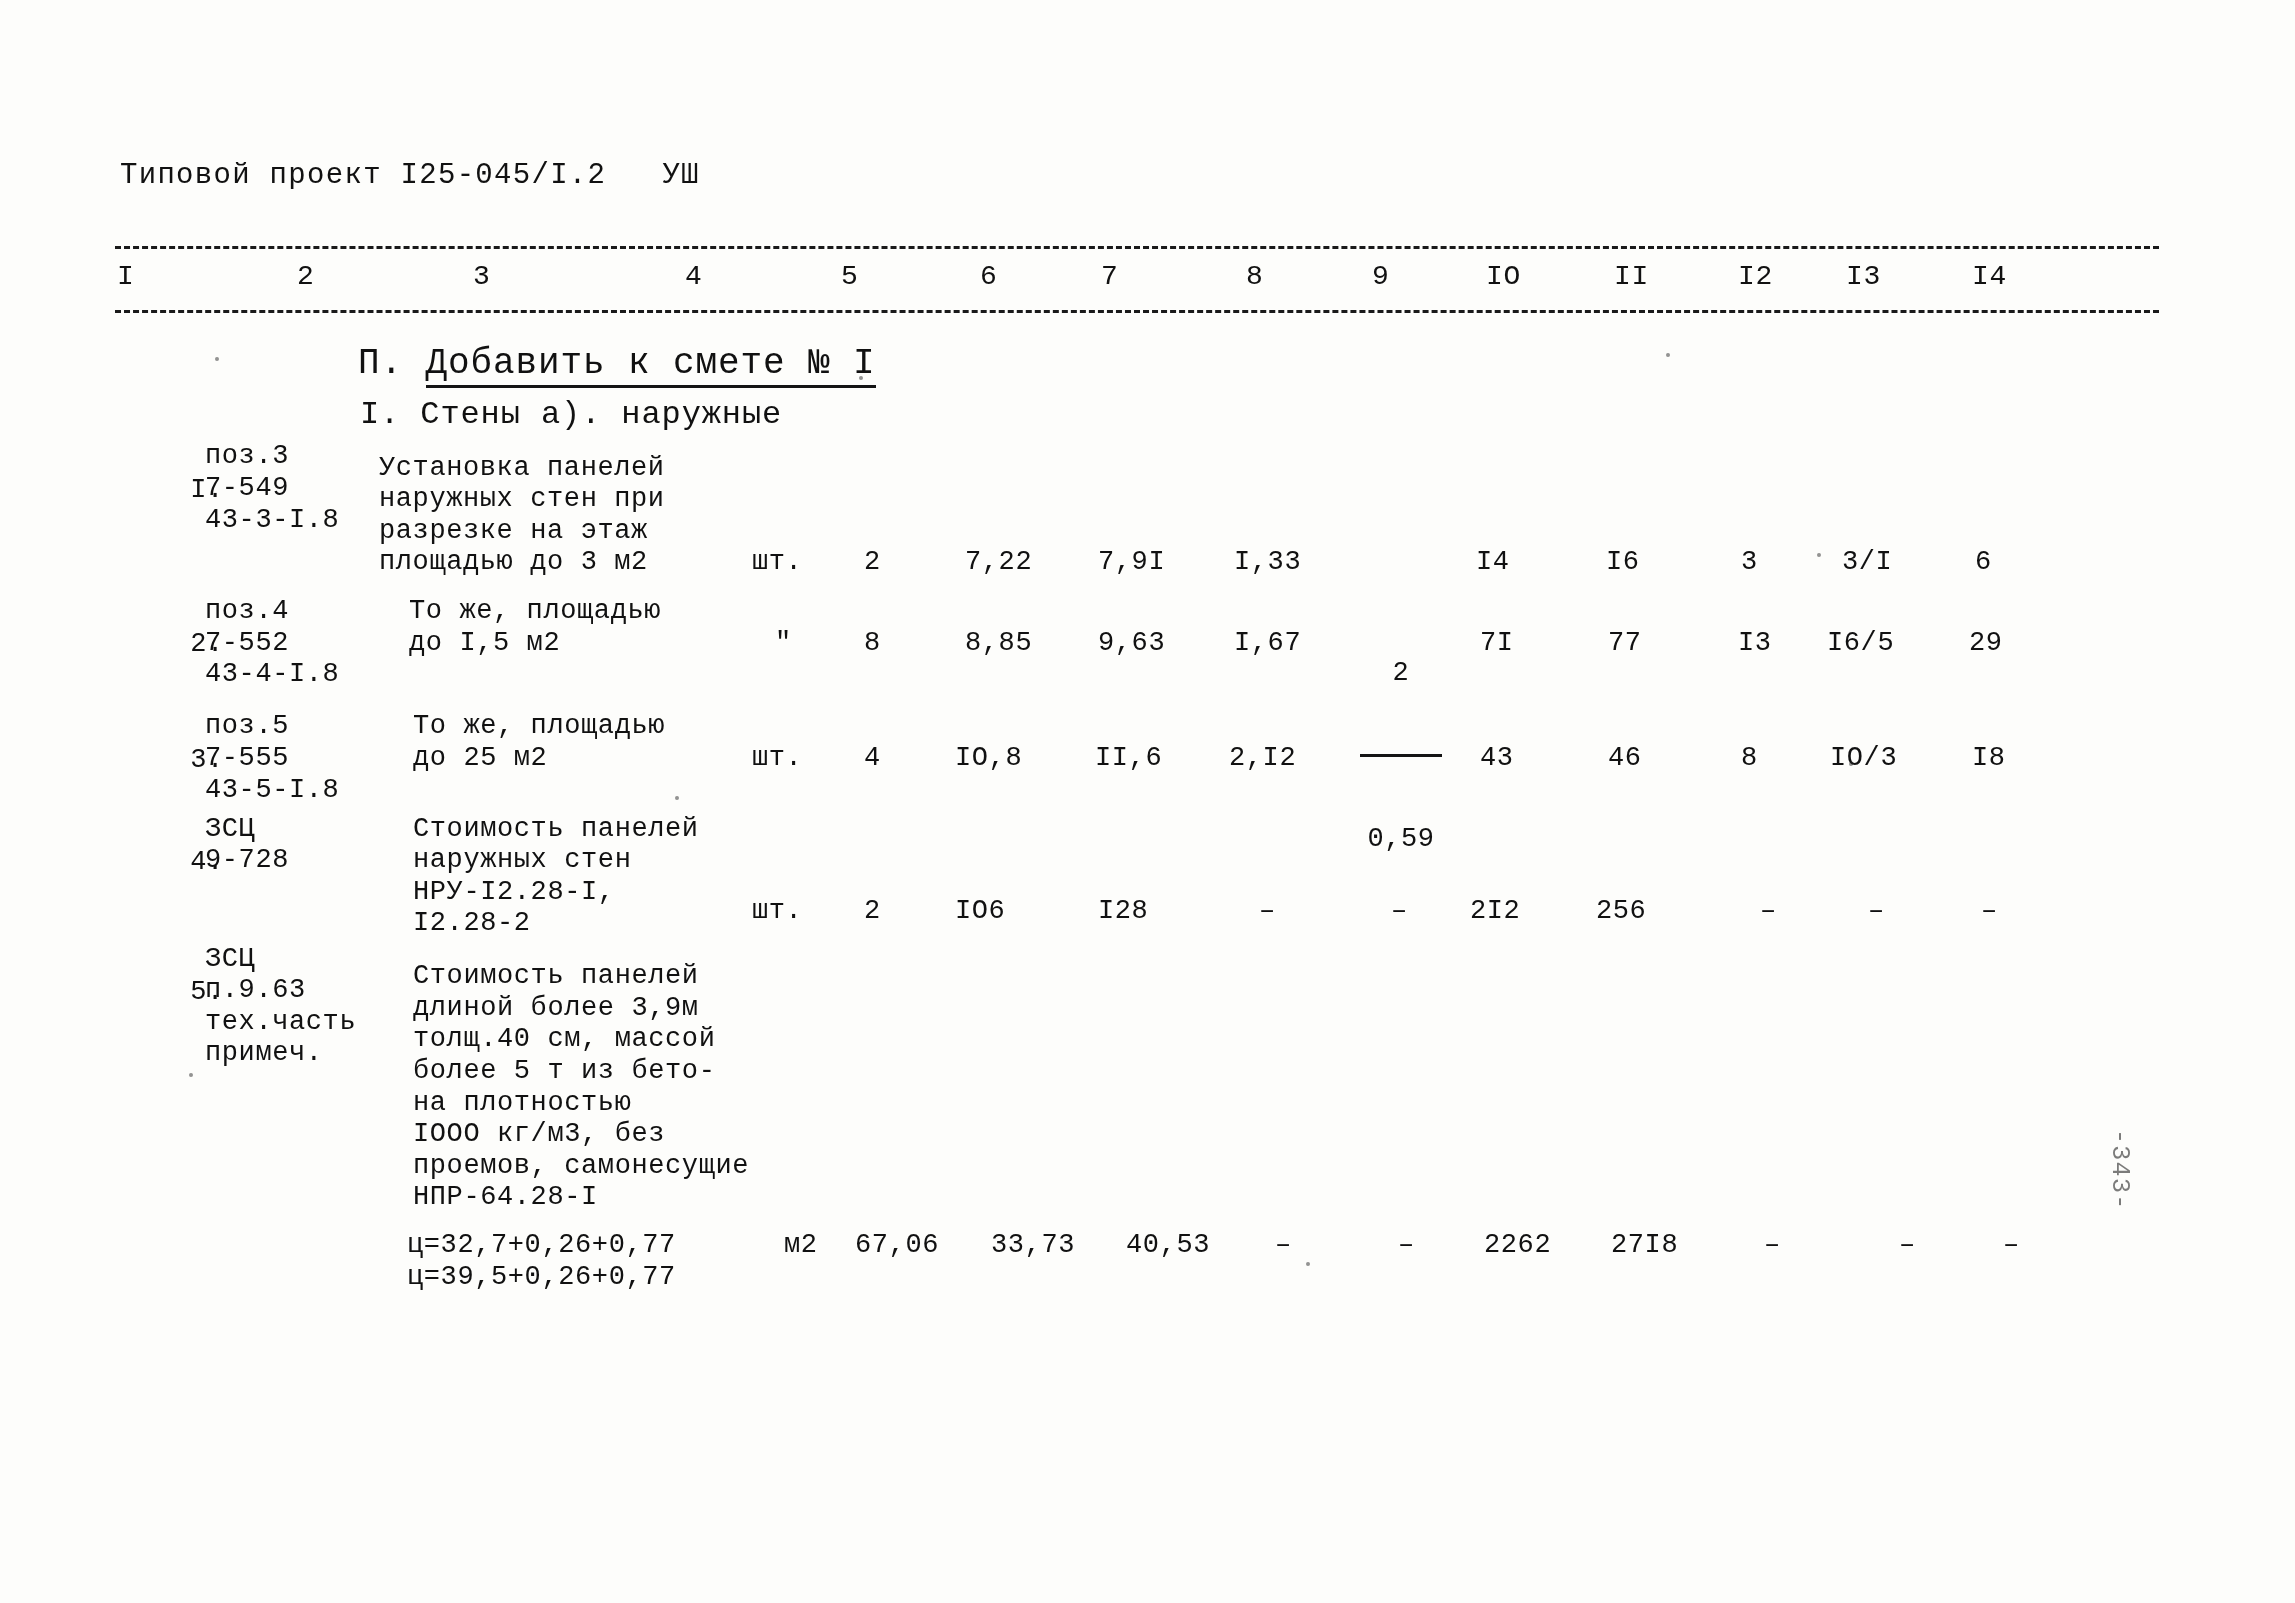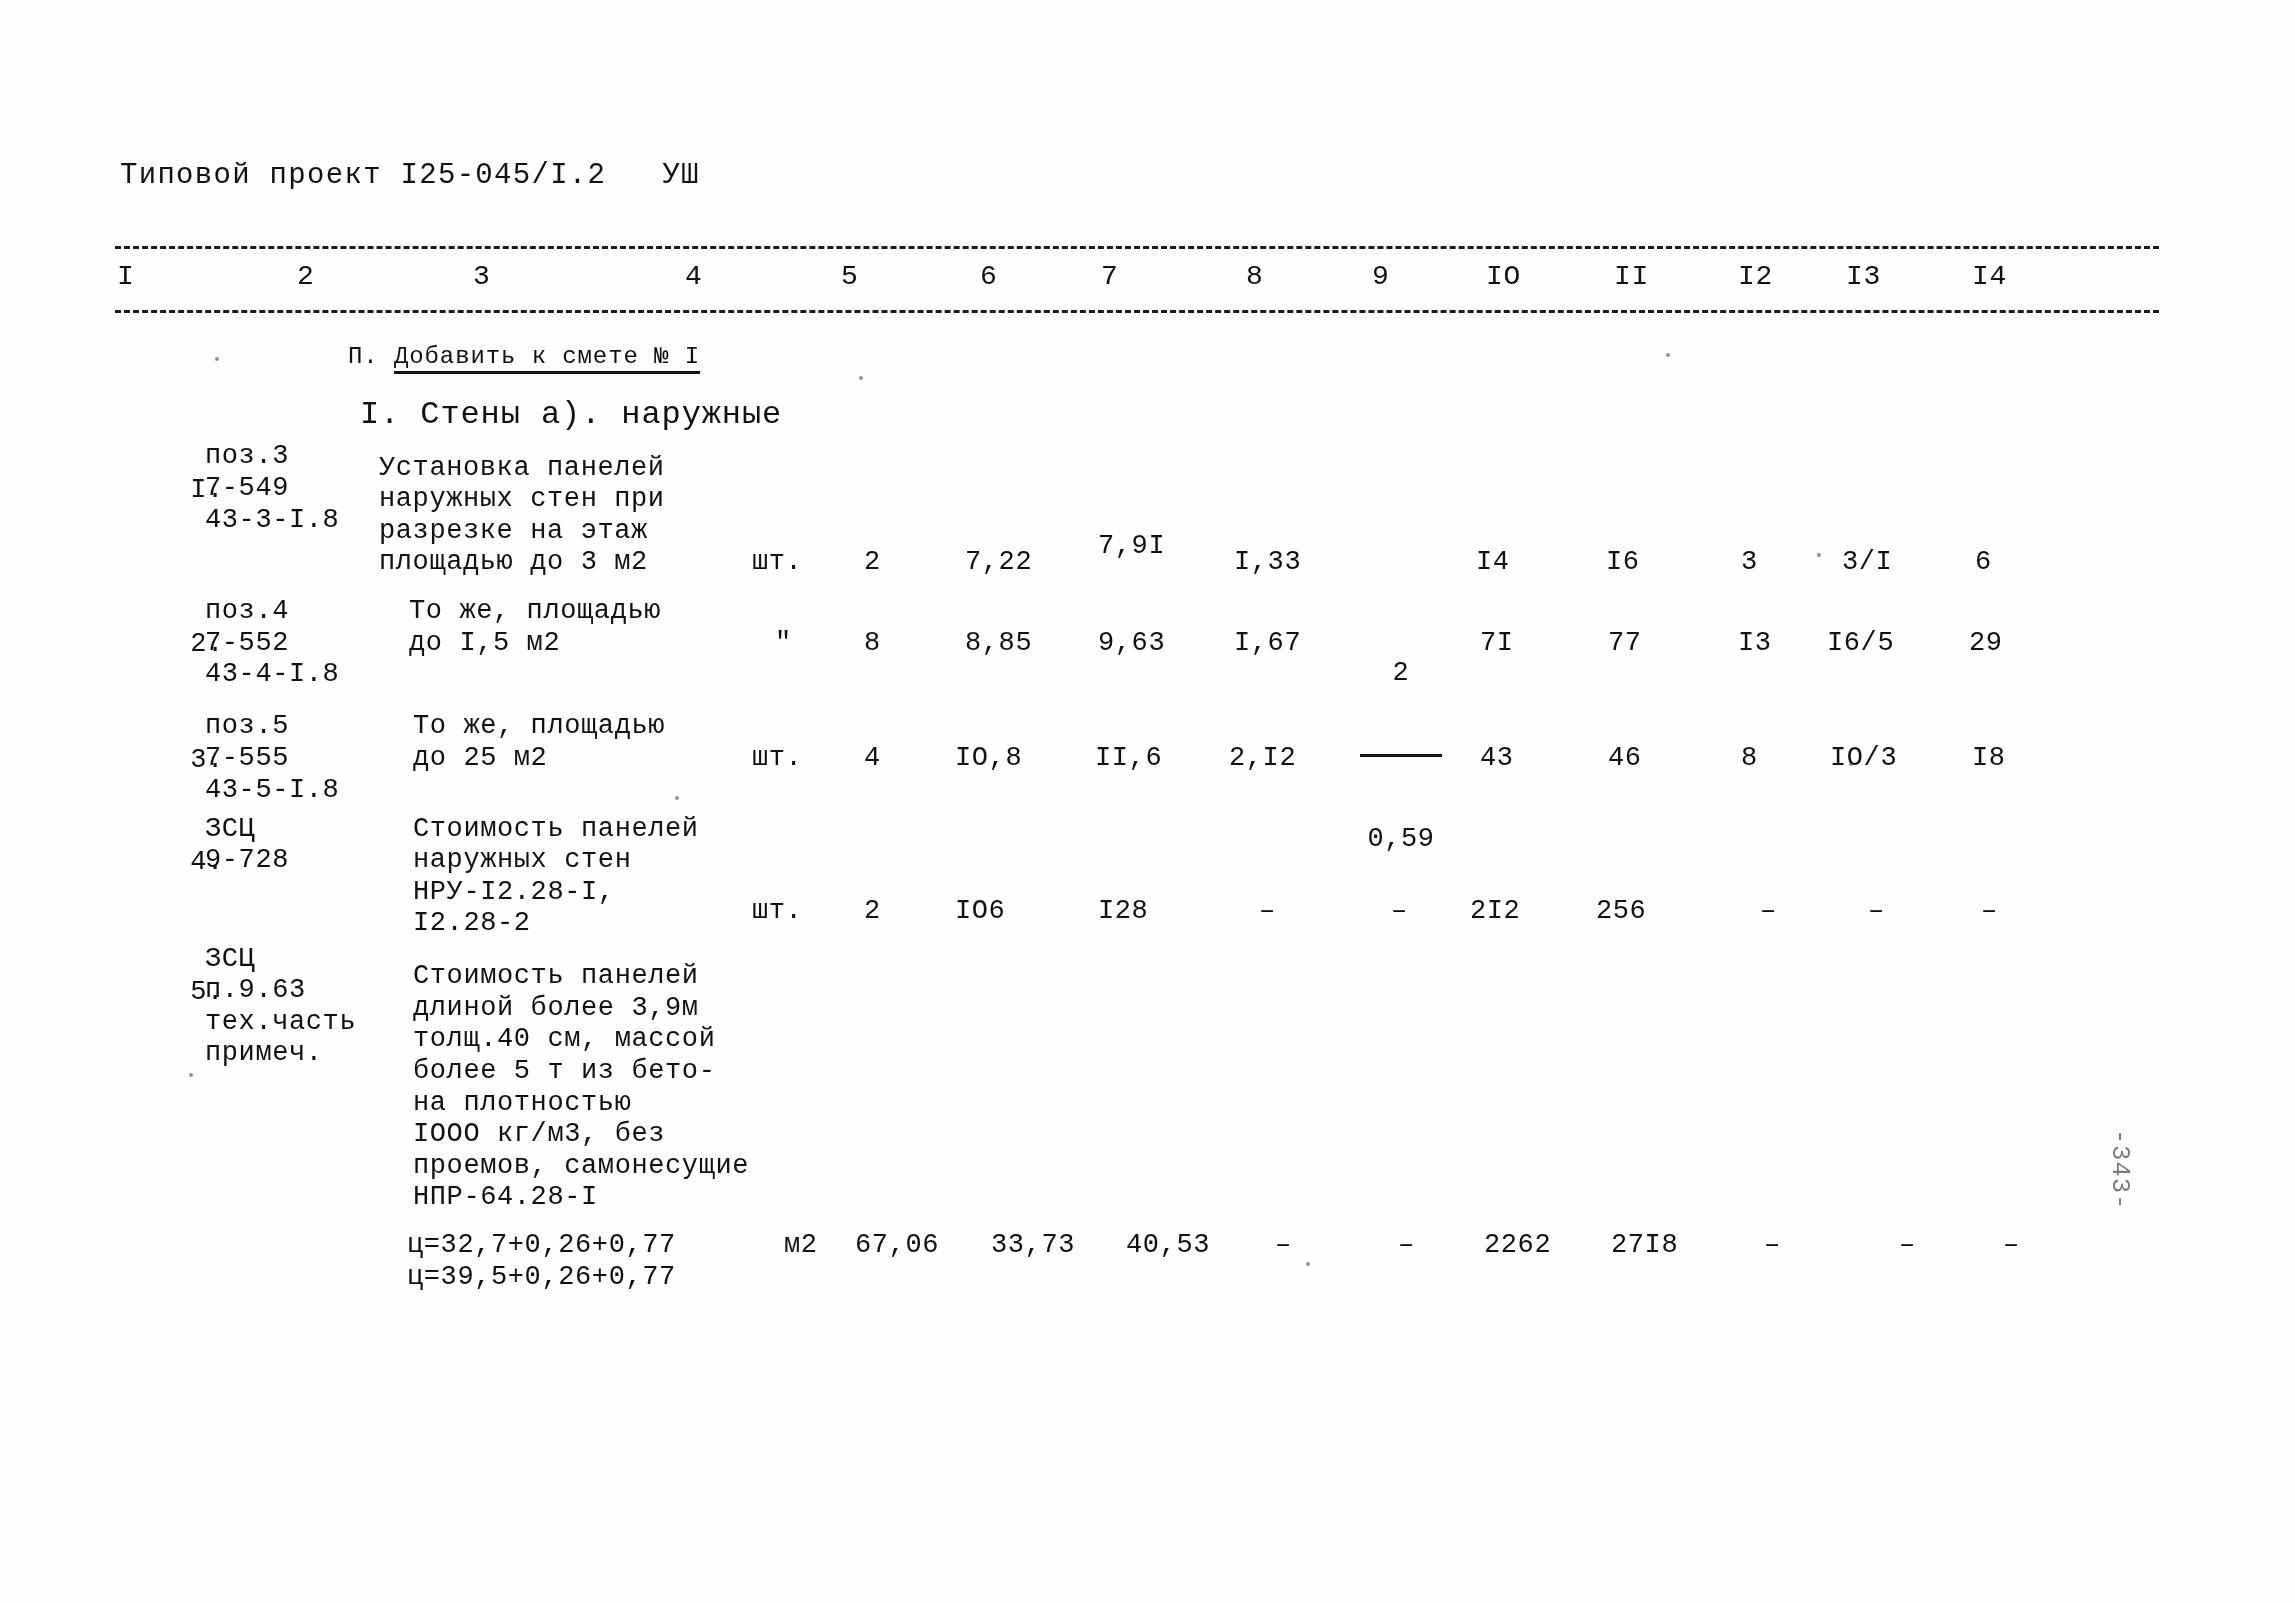--- a/index.html
+++ b/index.html
@@ -51,23 +51,23 @@
   .colnum {
     position: absolute;
     top: 0;
     font-size: 28px;
     letter-spacing: 0.6px;
     white-space: pre;
   }
   
   .section-main {
     position: absolute;
-    left: 348px;
+    left: 358px;
     top: 343px;
-    font-size: 24px;
+    font-size: 36px;
     letter-spacing: 0.9px;
     white-space: pre;
   }
   .section-main .ul {
     border-bottom: 3.2px solid #141414;
     padding-bottom: 1.3px;
   }
   .section-sub {
     position: absolute;
     left: 360px;
@@ -164,21 +164,21 @@
   <div class="cell" style="left:205px;  top:504px;">43-3-I.8</div>
 
   <div class="cell" style="left:379px;  top:452px;">Установка панелей</div>
   <div class="cell" style="left:379px;  top:483px;">наружных стен при</div>
   <div class="cell" style="left:379px;  top:515px;">разрезке на этаж</div>
   <div class="cell" style="left:379px;  top:546px;">площадью до 3 м2</div>
 
   <div class="cell num" style="left:752px; top:546px;">шт.</div>
   <div class="cell num" style="left:864px; top:546px;">2</div>
   <div class="cell num" style="left:965px; top:546px;">7,22</div>
-  <div class="cell num" style="left:1098px; top:530px;">7,9I</div>
+  <div class="cell num" style="left:1098px; top:546px;">7,9I</div>
   <div class="cell num" style="left:1234px; top:546px;">I,33</div>
   <div class="cell num" style="left:1476px; top:546px;">I4</div>
   <div class="cell num" style="left:1606px; top:546px;">I6</div>
   <div class="cell num" style="left:1741px; top:546px;">3</div>
   <div class="cell num" style="left:1842px; top:546px;">3/I</div>
   <div class="cell num" style="left:1975px; top:546px;">6</div>
 
   <div class="cell" style="left:123px;  top:596px;">
     <span>2.</span>
   </div>

